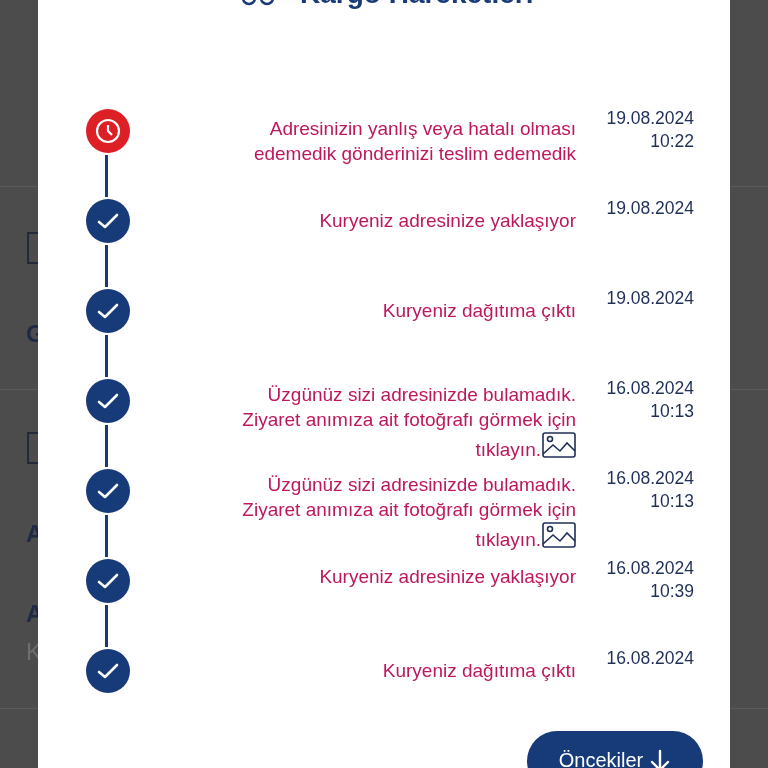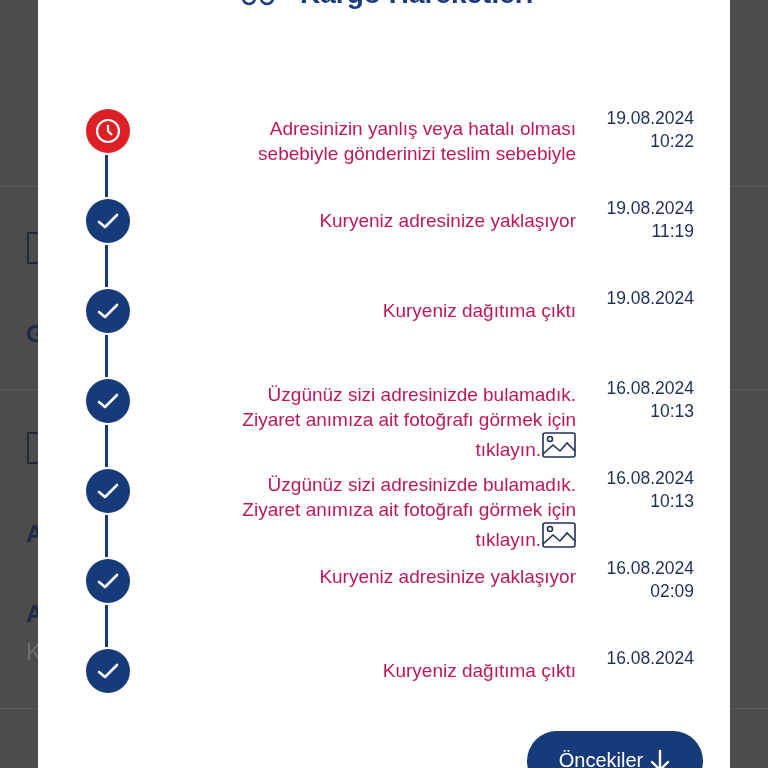--- a/index.html
+++ b/index.html
@@ -54,41 +54,40 @@
     <div class="entry" style="top:0">
       <div class="node error">
         <svg width="30" height="30" viewBox="0 0 30 30" fill="none" stroke="#fff" stroke-width="2.2">
             <circle cx="15" cy="15" r="11"></circle>
             <path d="M15 9 V15 L19 19"></path>
           </svg>
       </div>
       <div class="connector"></div>
       <div class="msg">
         <div>Adresinizin yanlış veya hatalı olması</div>
-        <div>sebebiyle gönderinizi teslim sebebiyle</div>
+        <div>edemedik gönderinizi teslim edemedik</div>
       </div>
       <div class="ts">
         <div>19.08.2024</div>
         <div>10:22</div>
       </div>
     </div>
 
     <div class="entry" style="top:90px">
       <div class="node">
         <svg width="26" height="26" viewBox="0 0 26 26" fill="none" stroke="#fff" stroke-width="2.6" stroke-linecap="round" stroke-linejoin="round">
             <path d="M4 14 L10 19 L22 7"></path>
           </svg>
       </div>
       <div class="connector"></div>
       <div class="msg single">
           <div>Kuryeniz adresinize yaklaşıyor</div>
         </div>
       <div class="ts">
         <div>19.08.2024</div>
-        <div>11:19</div>
       </div>
     </div>
 
     <div class="entry" style="top:180px">
       <div class="node">
         <svg width="26" height="26" viewBox="0 0 26 26" fill="none" stroke="#fff" stroke-width="2.6" stroke-linecap="round" stroke-linejoin="round">
             <path d="M4 14 L10 19 L22 7"></path>
           </svg>
       </div>
       <div class="connector"></div>
@@ -149,21 +148,21 @@
         <svg width="26" height="26" viewBox="0 0 26 26" fill="none" stroke="#fff" stroke-width="2.6" stroke-linecap="round" stroke-linejoin="round">
             <path d="M4 14 L10 19 L22 7"></path>
           </svg>
       </div>
       <div class="connector"></div>
       <div class="msg" style="top:8px">
           <div>Kuryeniz adresinize yaklaşıyor</div>
         </div>
       <div class="ts">
         <div>16.08.2024</div>
-        <div>02:09</div>
+        <div>10:39</div>
       </div>
     </div>
 
     <div class="entry" style="top:540px">
       <div class="node">
         <svg width="26" height="26" viewBox="0 0 26 26" fill="none" stroke="#fff" stroke-width="2.6" stroke-linecap="round" stroke-linejoin="round">
             <path d="M4 14 L10 19 L22 7"></path>
           </svg>
       </div>
       <div class="msg single">

